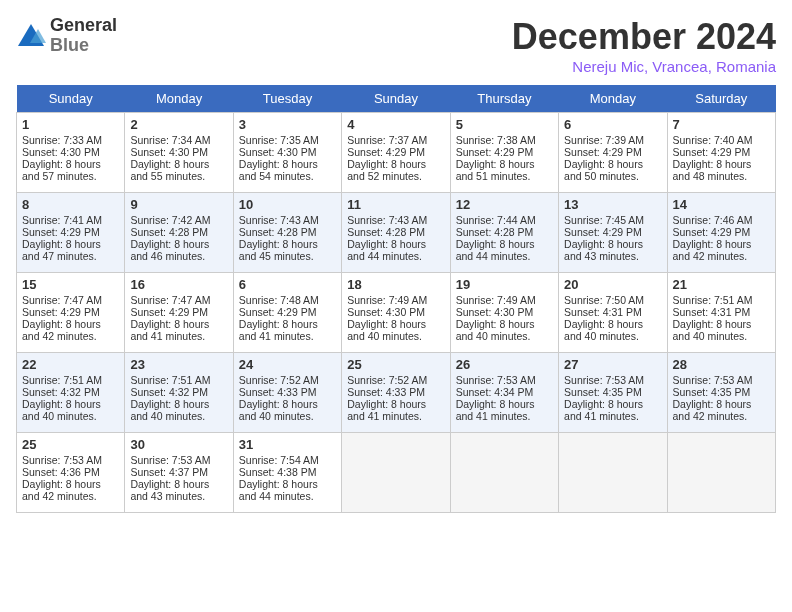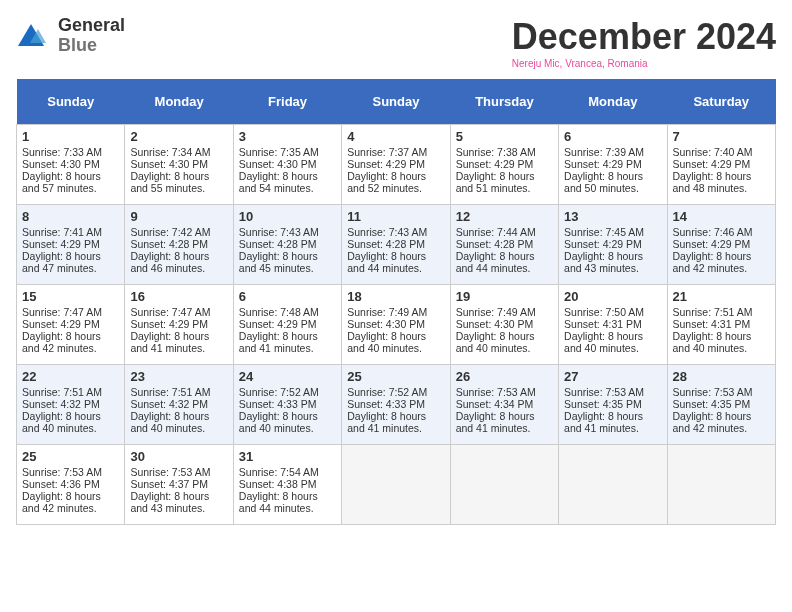--- a/index.html
+++ b/index.html
@@ -12,57 +12,57 @@
     }
     .header-area {
       display: flex;
       justify-content: space-between;
       align-items: flex-start;
       margin-bottom: 10px;
     }
     .logo {
       display: flex;
       align-items: center;
-      gap: 12px;
+      gap: 4px;
     }
     .logo-text {
       font-size: 18px;
       font-weight: bold;
       line-height: 1.1;
     }
     .logo-text .general { color: #333; }
     .logo-text .blue { color: #737373; }
     .logo-icon {
       width: 30px;
       height: 30px;
     }
     .title-area {
-      text-align: left;
+      text-align: right;
     }
     .month-title {
       font-size: 36px;
       font-weight: bold;
       color: #333;
     }
     .location {
-      font-size: 10px;
-      color: #ec4899;
+      font-size: 15px;
+      color: #8b5cf6;
     }
     table {
       width: 100%;
       border-collapse: collapse;
       table-layout: fixed;
     }
     th {
       background-color: #3a6bbf;
       color: white;
       text-align: center;
-      padding: 15px 4px;
+      padding: 6px 4px;
       font-size: 13px;
-      font-weight: bold;
+      font-weight: normal;
     }
     td {
       border: 1px solid #ccc;
       vertical-align: top;
       padding: 4px 5px;
       font-size: 10.5px;
       color: #333;
       height: 80px;
     }
     td.empty {
@@ -96,21 +96,21 @@
     <div class="month-title">December 2024</div>
     <div class="location">Nereju Mic, Vrancea, Romania</div>
   </div>
 </div>
 
 <table>
   <thead>
     <tr id="header-row">
         <th>Sunday</th>
         <th>Monday</th>
-        <th>Friday</th>
+        <th>Tuesday</th>
         <th>Sunday</th>
         <th>Thursday</th>
         <th>Monday</th>
         <th>Saturday</th>
       </tr>
   </thead>
   <tbody id="calendar-body">
       <tr>
         <td><span class="day-num">1</span><span>Sunrise: 7:33 AM<br>Sunset: 4:30 PM<br>Daylight: 8 hours and 57 minutes.</span></td>
         <td><span class="day-num">2</span><span>Sunrise: 7:34 AM<br>Sunset: 4:30 PM<br>Daylight: 8 hours and 55 minutes.</span></td>

